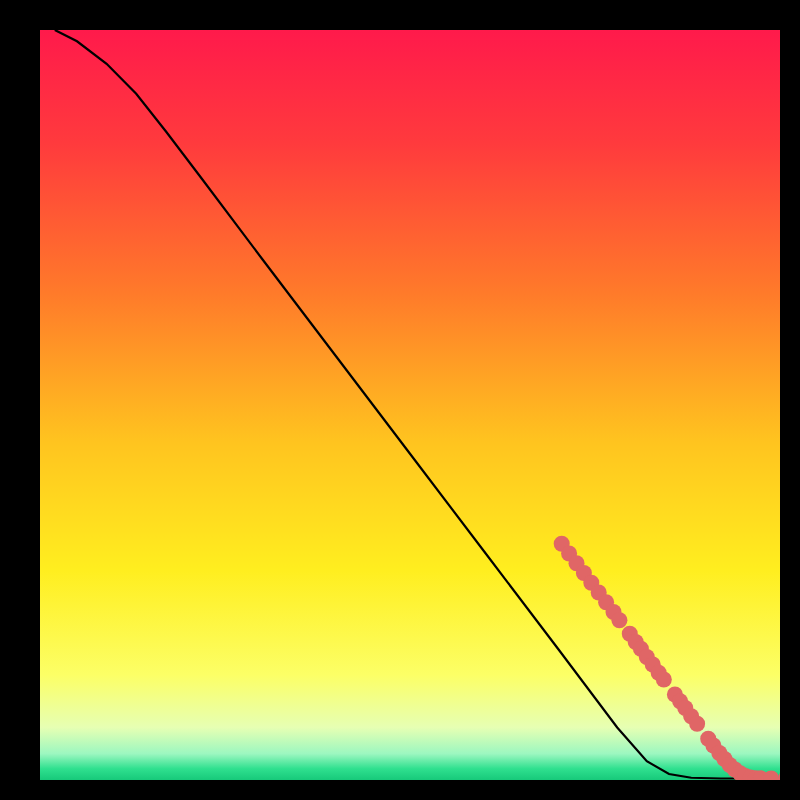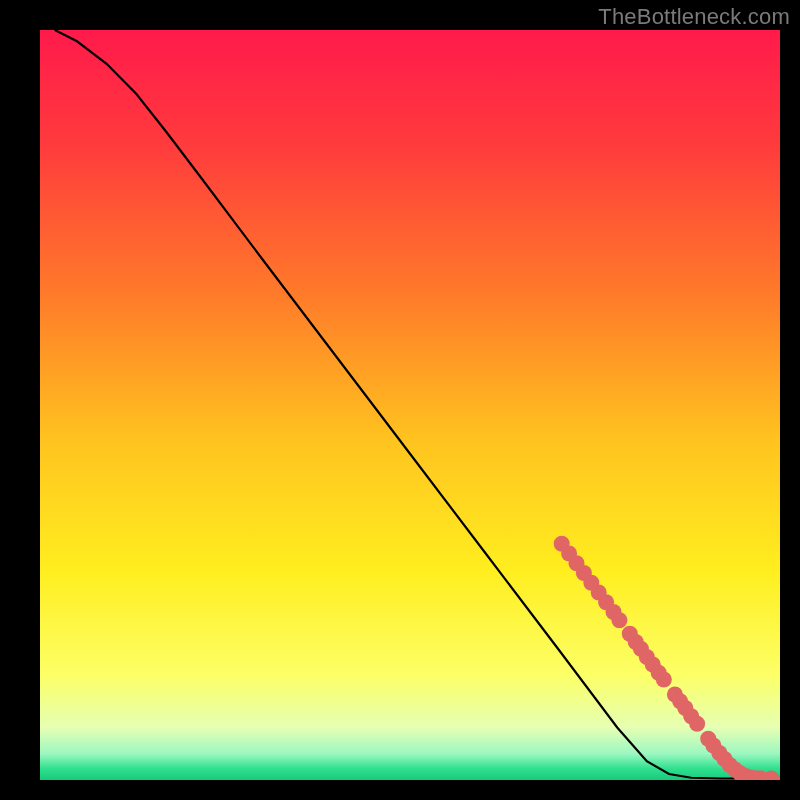--- a/index.html
+++ b/index.html
@@ -29,21 +29,20 @@
   svg {
     position: absolute;
     left: 0;
     top: 0;
   }
 </style>
 </head>
 <body>
 
 <div class="stage">
-  <div class="attribution">TheBottleneck.com</div>
 
   <svg id="chart-svg" width="800" height="800">
     <defs>
       <linearGradient id="bg-grad" x1="0" y1="0" x2="0" y2="1">
           <stop offset="0.00%" stop-color="#ff1a4b"></stop>
           <stop offset="15.00%" stop-color="#ff3a3d"></stop>
           <stop offset="35.00%" stop-color="#ff7a2a"></stop>
           <stop offset="55.00%" stop-color="#ffc41f"></stop>
           <stop offset="72.00%" stop-color="#ffee1f"></stop>
           <stop offset="86.00%" stop-color="#fcff66"></stop>

